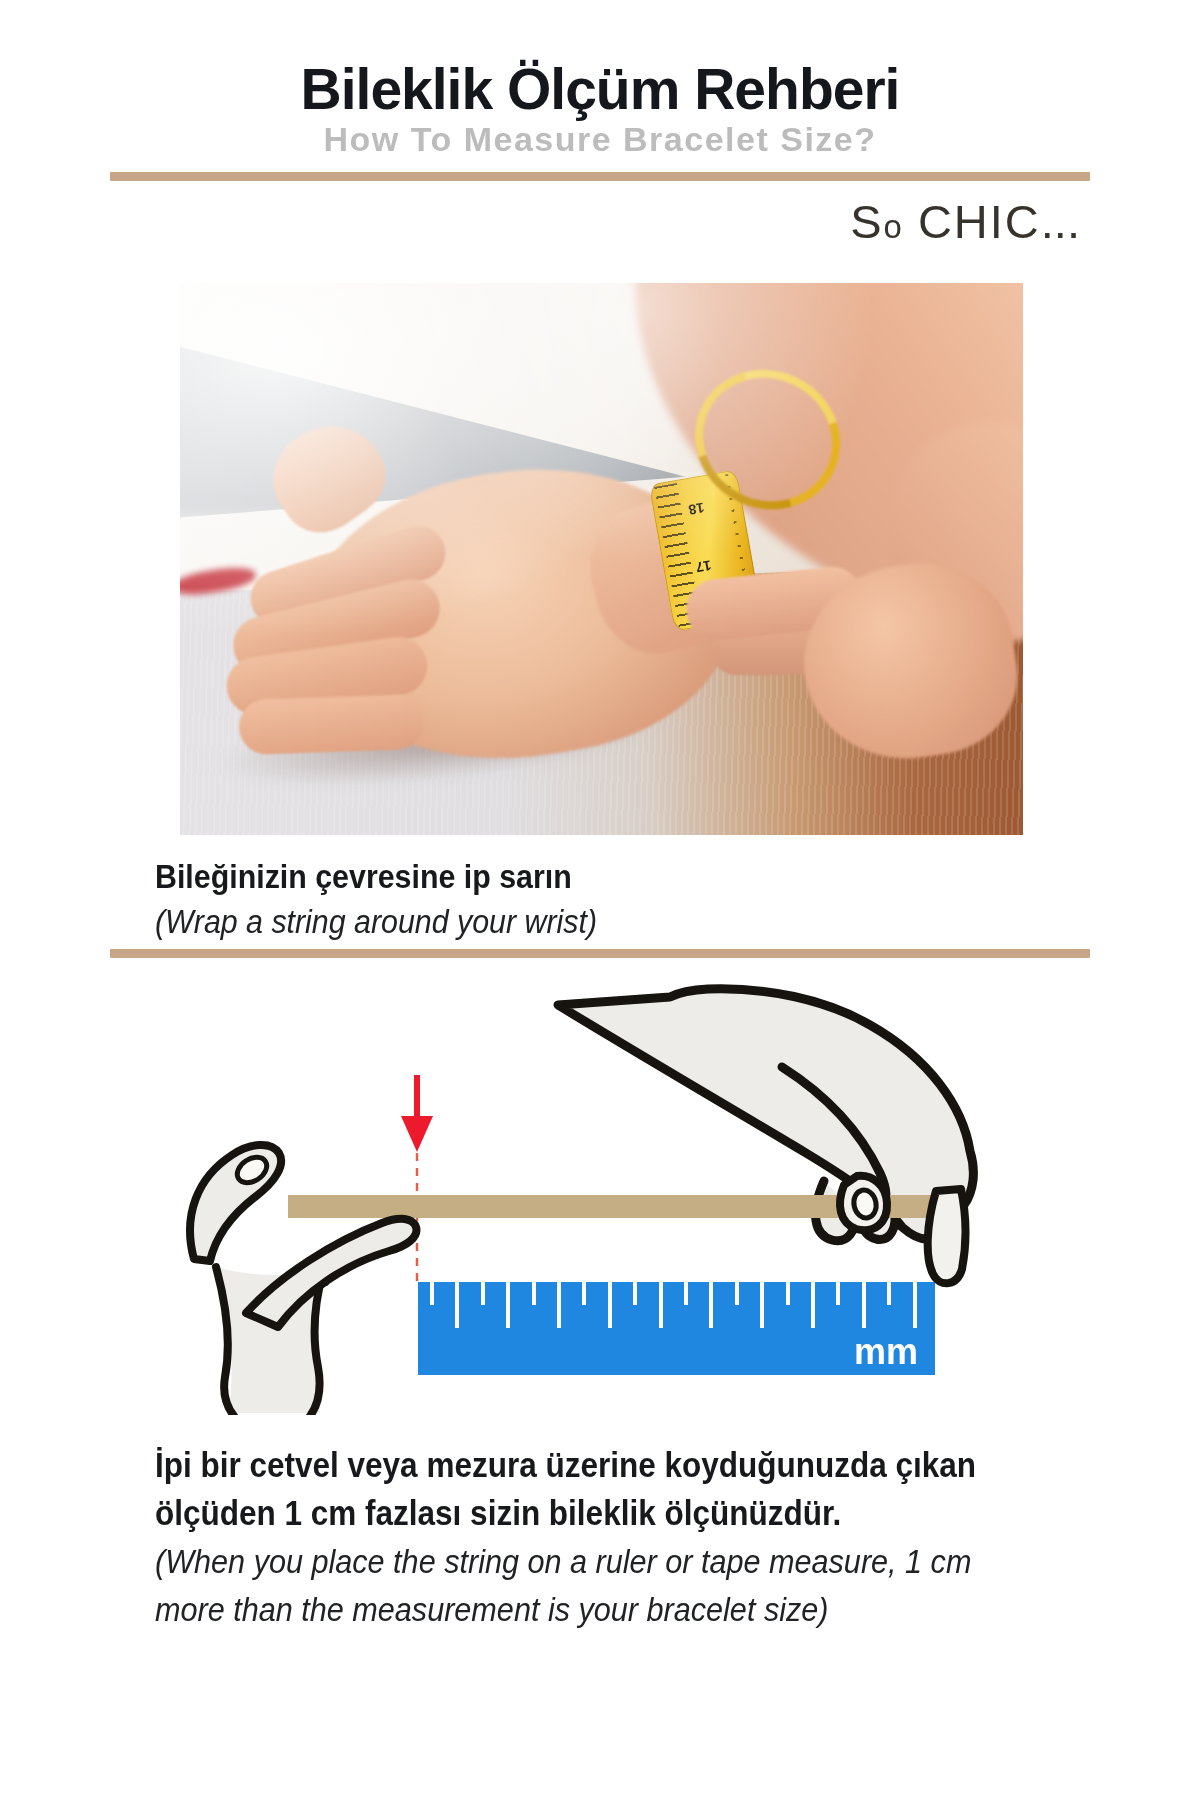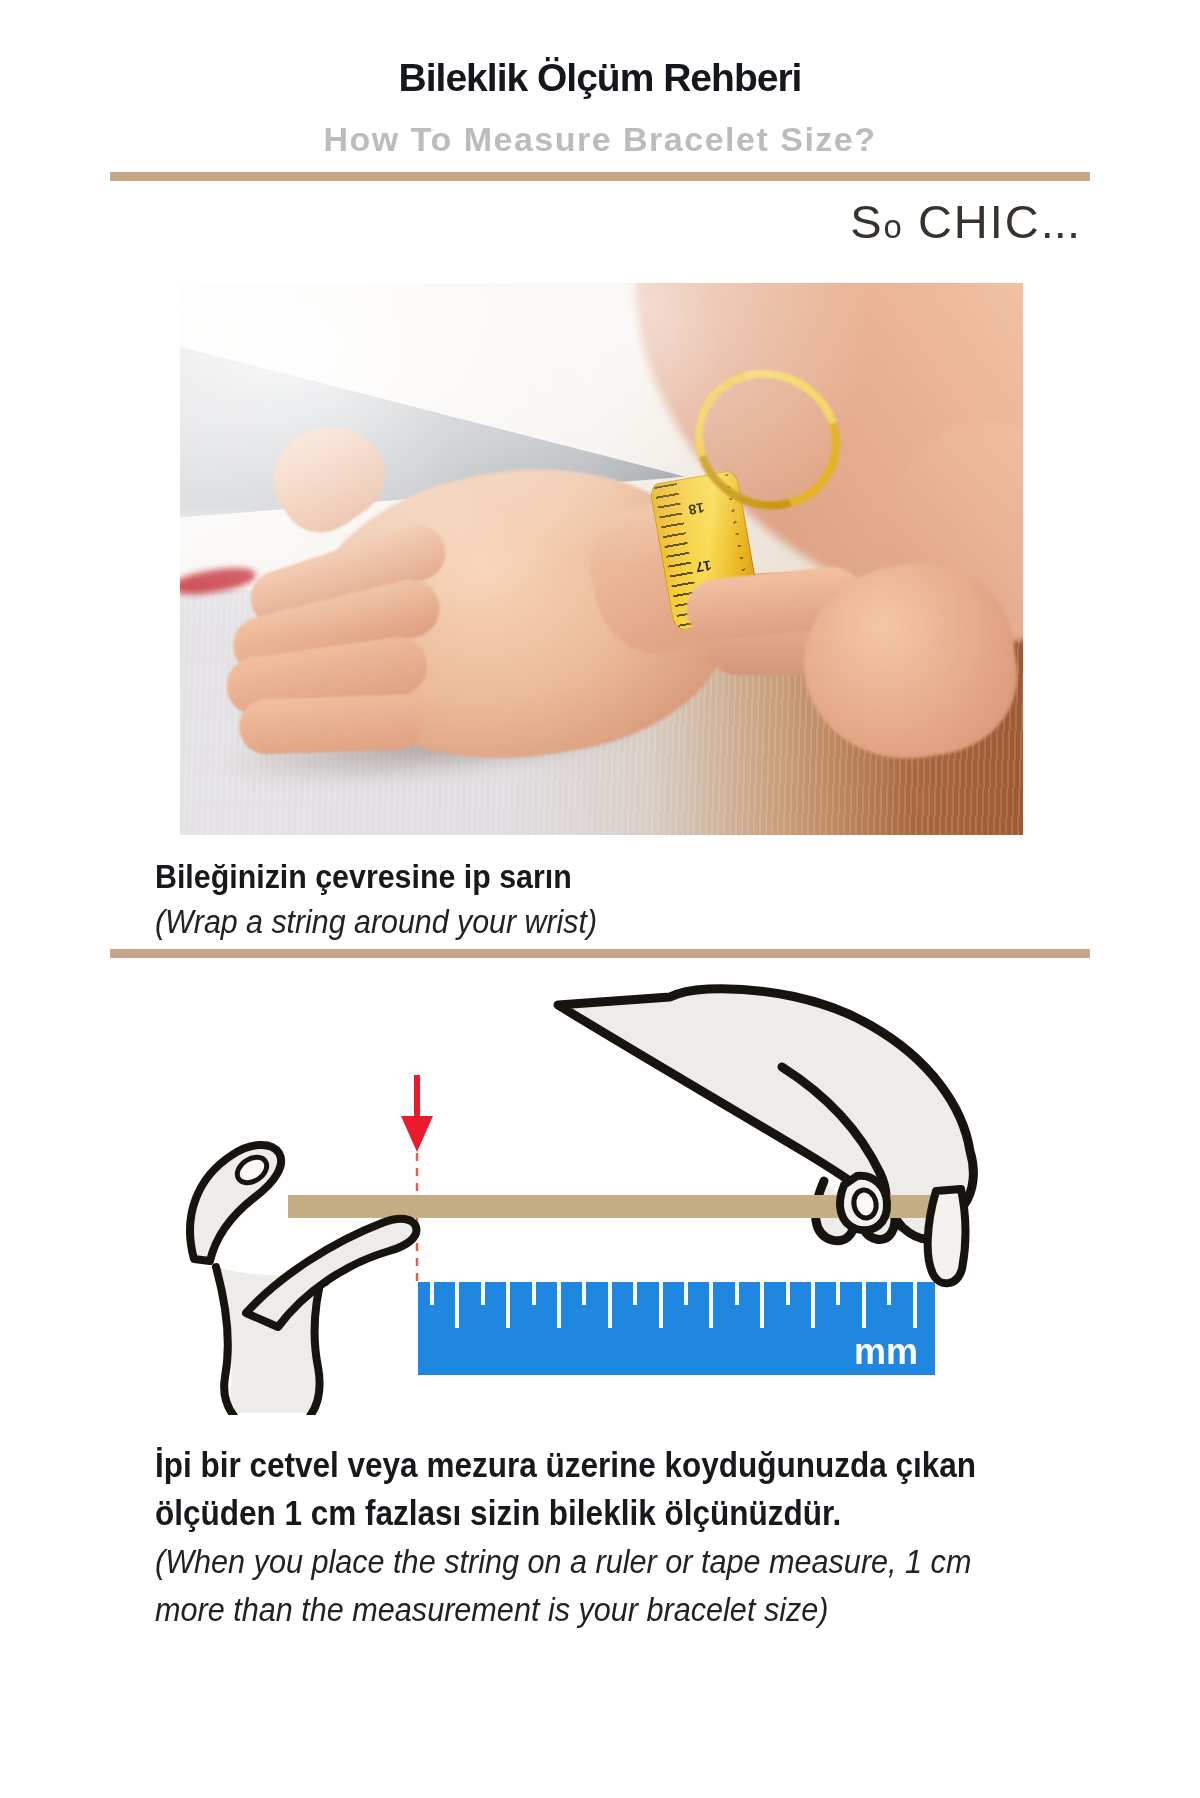--- a/index.html
+++ b/index.html
@@ -5,21 +5,21 @@
   html,body { margin:0; padding:0; background:#ffffff; }
   .page {
     position:relative; width:1200px; height:1798px; margin:0 auto;
     background:#ffffff; overflow:hidden;
     font-family:"Liberation Sans", sans-serif;
   }
 
   
   .title {
     position:absolute; top:56px; left:0; width:100%;
-    text-align:center; font-size:39px; font-weight:bold; color:#14171b;
+    text-align:center; font-size:57px; font-weight:bold; color:#14171b;
     letter-spacing:-1px;
   }
   .subtitle {
     position:absolute; top:120px; left:0; width:100%;
     text-align:center; font-size:34px; font-weight:bold; color:#bcbcbc;
     letter-spacing:1.5px;
   }
   .divider {
     position:absolute; left:110px; width:980px; height:9px;
     background:#c6a687; border-radius:1px;

